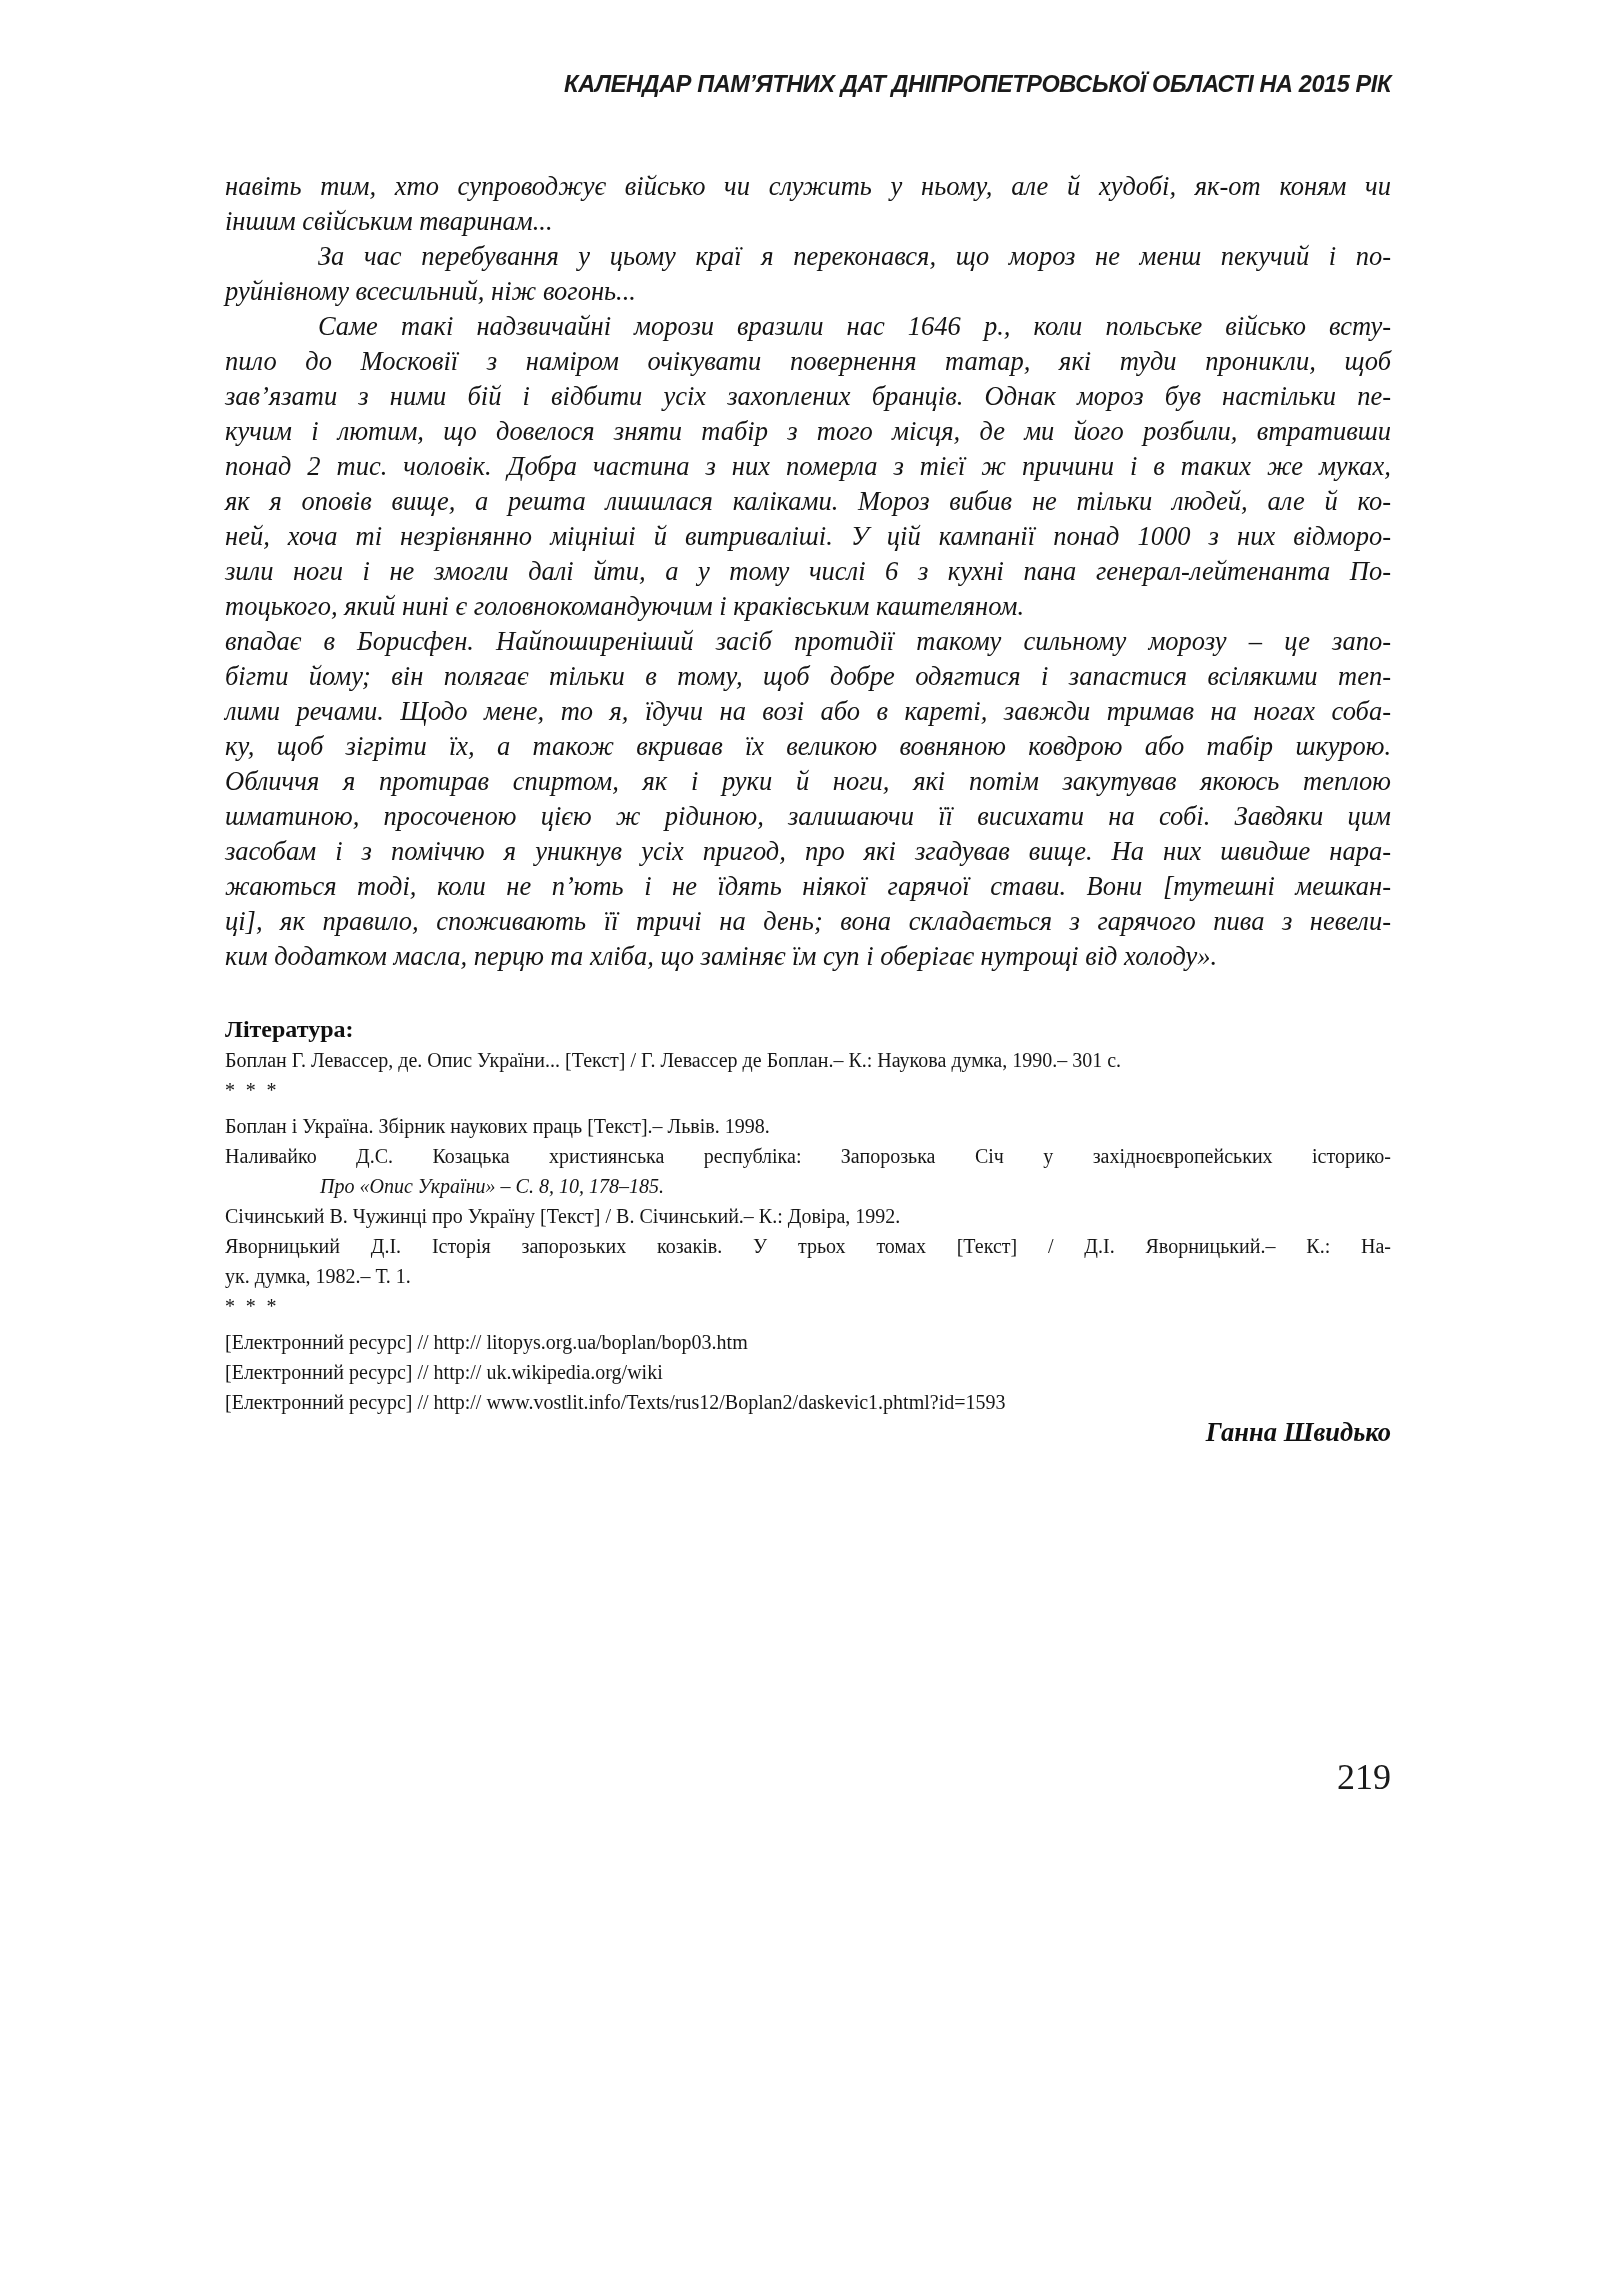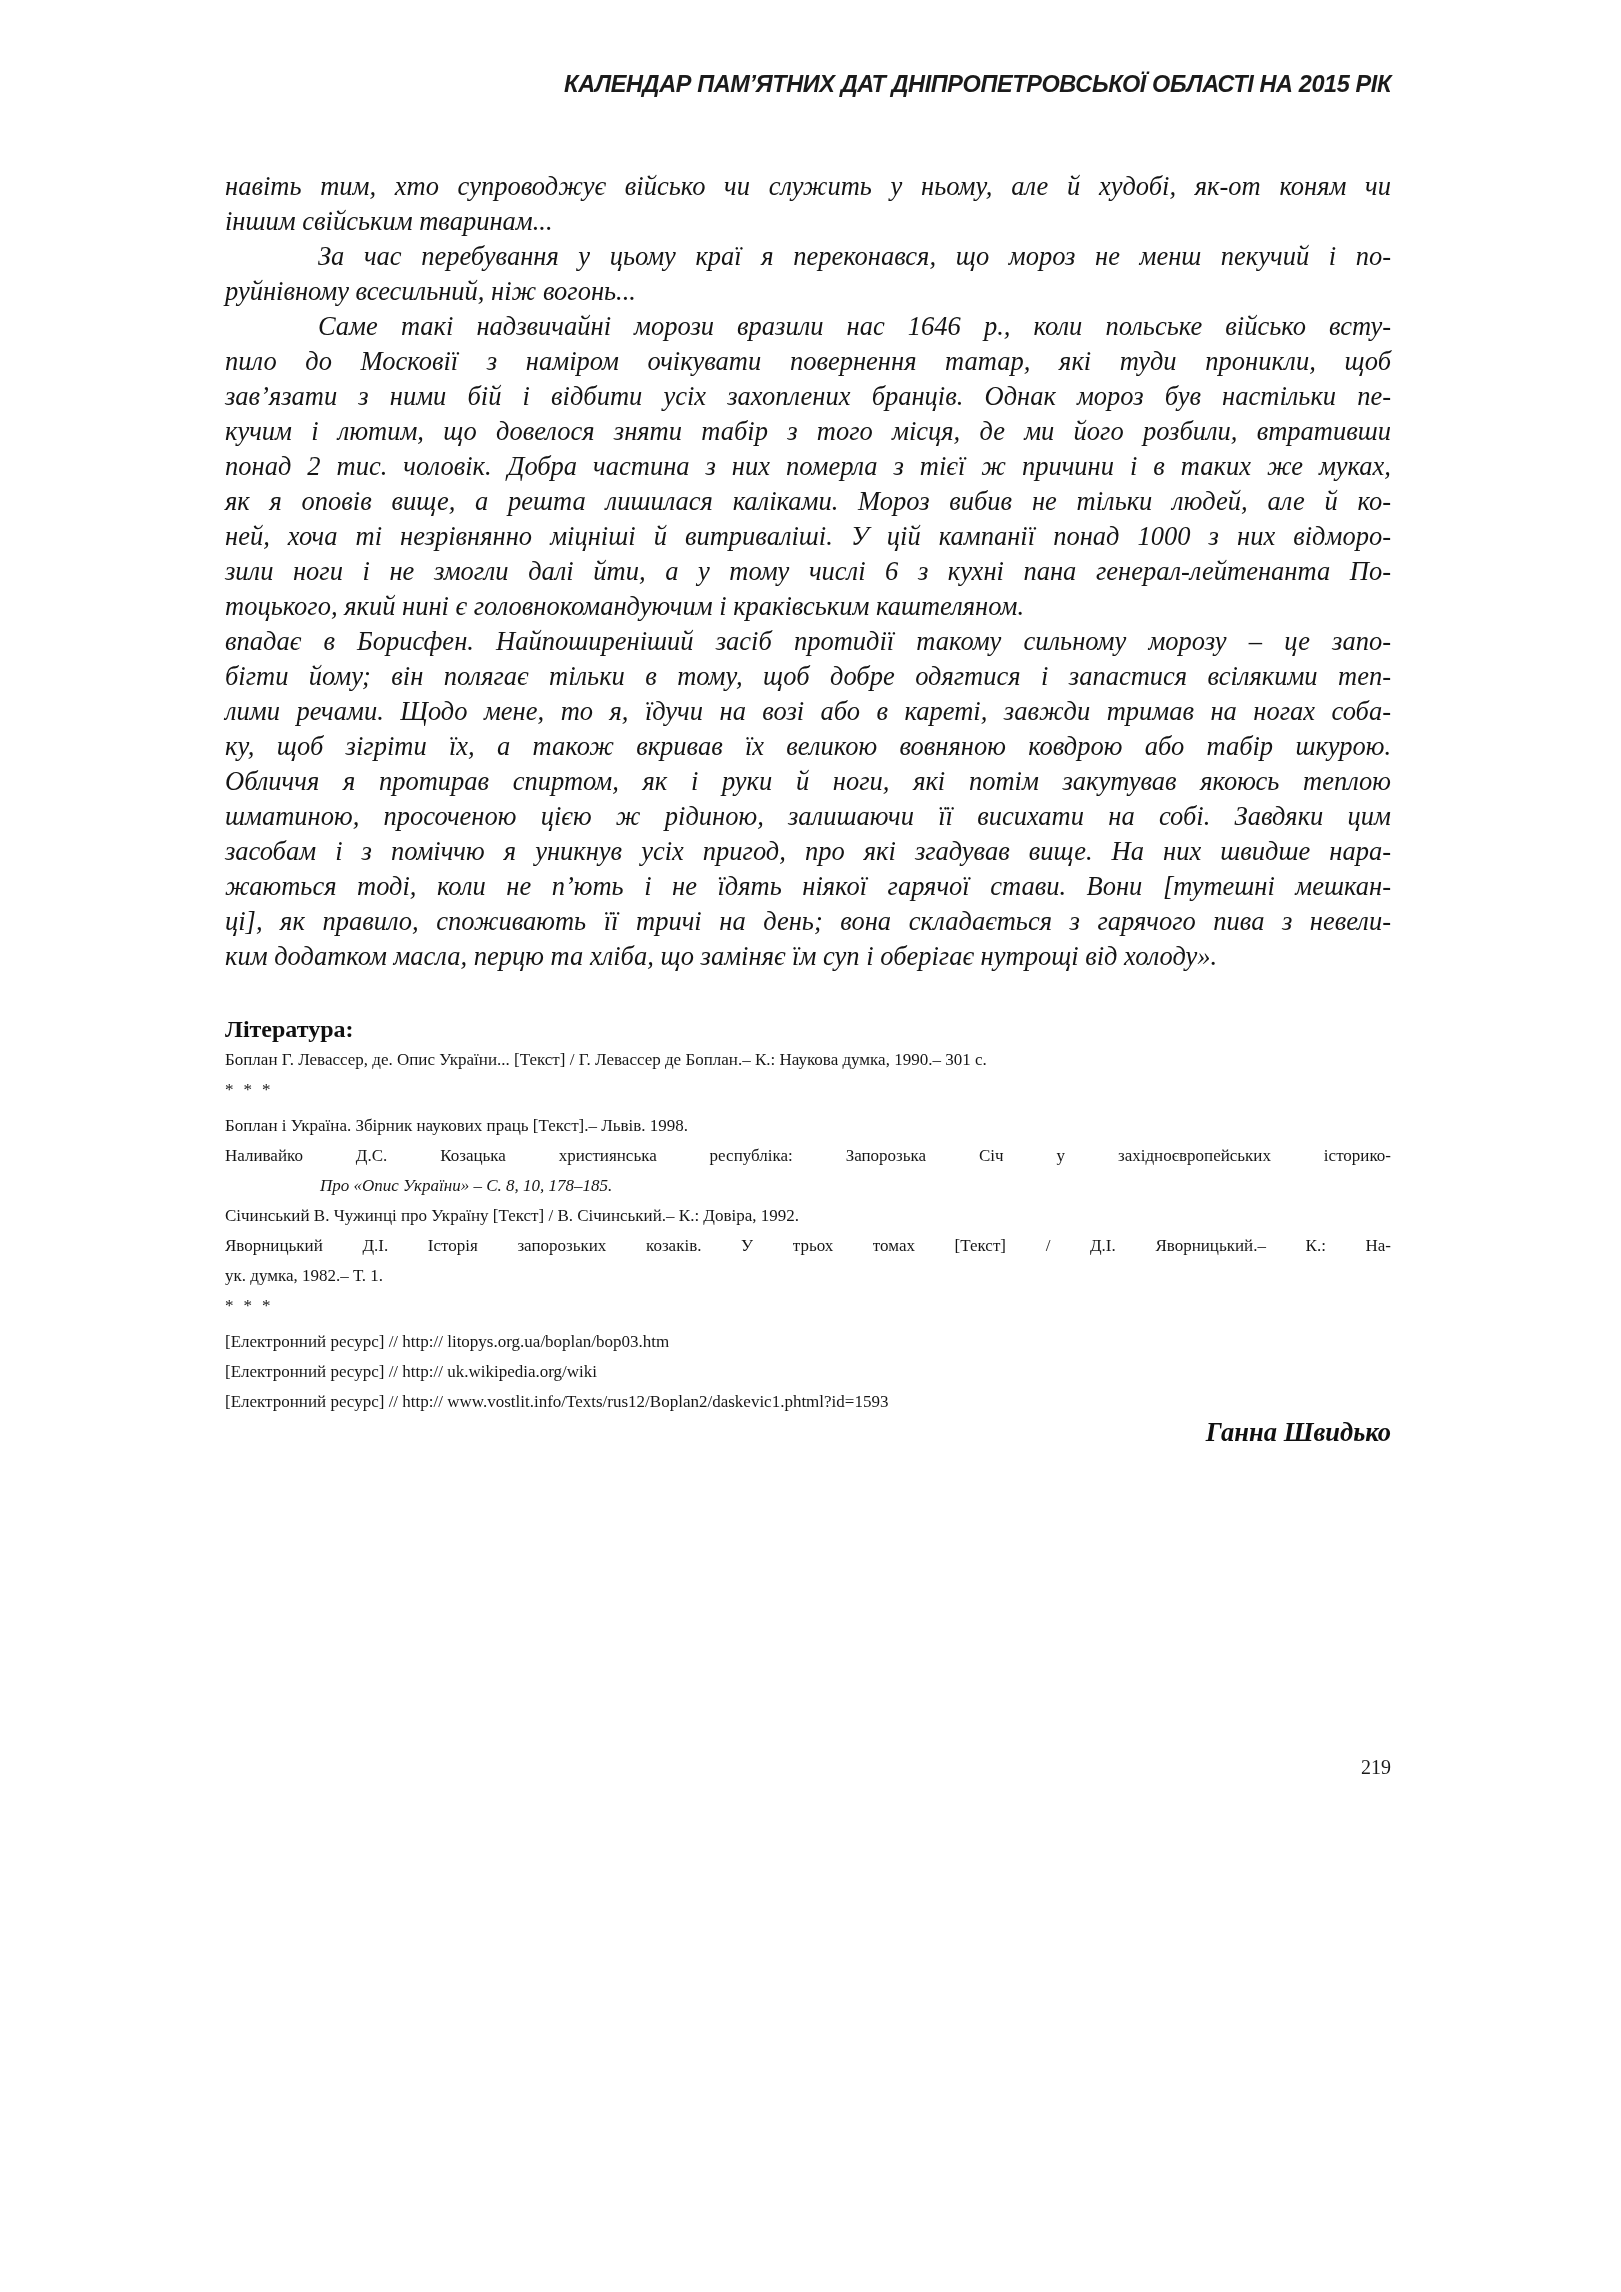--- a/index.html
+++ b/index.html
@@ -51,21 +51,21 @@
   }
   .qline.indent { text-indent: 93px; }
   .literature-heading {
     margin-top: 40px;
     font-size: 24px;
     font-weight: bold;
     line-height: 31px;
     color: #101010;
   }
   .entries {
-    font-size: 17px;
+    font-size: 20px;
     line-height: 30px;
     color: #161616;
   }
   .entry { text-align: left; }
   .entry.justify {
     text-align: justify;
     text-align-last: justify;
     -moz-text-align-last: justify;
   }
   .entry.italic-indent {
@@ -81,21 +81,21 @@
     font-size: 26.5px;
     line-height: 30px;
     color: #101010;
   }
   .page-number {
     position: absolute;
     top: 1756px;
     left: 225px;
     width: 1166px;
     text-align: right;
-    font-size: 20px;
+    font-size: 36px;
     color: #1a1a1a;
   }
 </style>
 </head>
 <body>
 
 <div class="page">
 
   <div class="running-header">КАЛЕНДАР ПАМ’ЯТНИХ ДАТ ДНІПРОПЕТРОВСЬКОЇ ОБЛАСТІ НА 2015 РІК</div>
 

